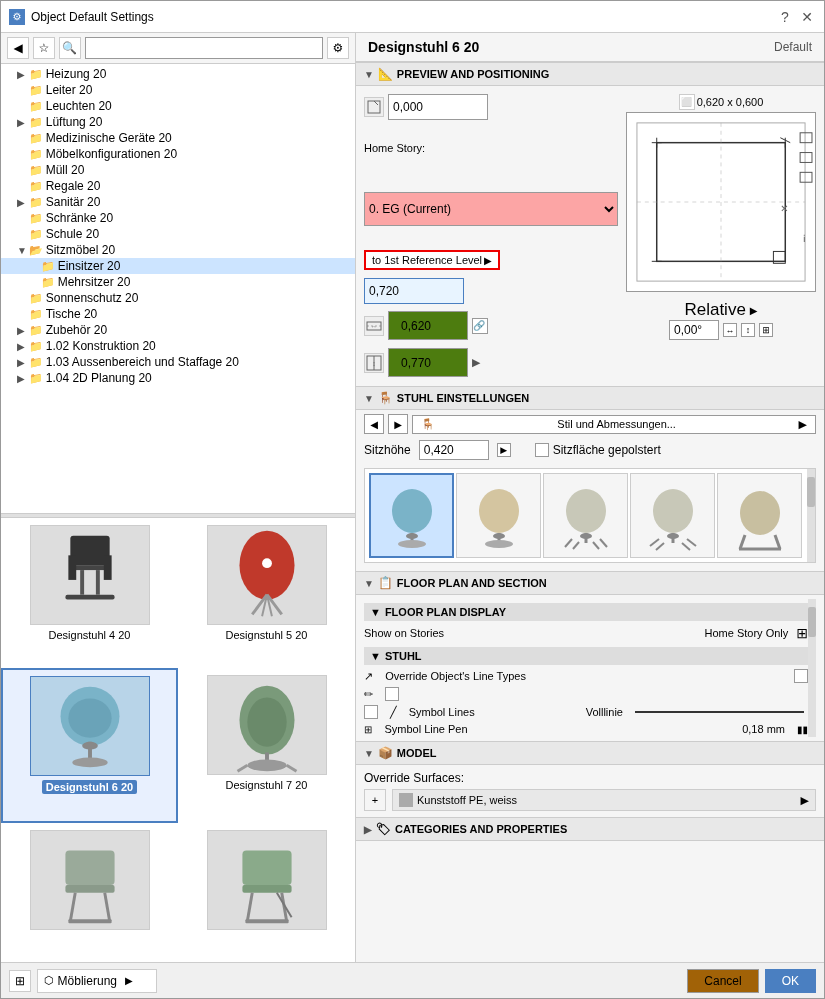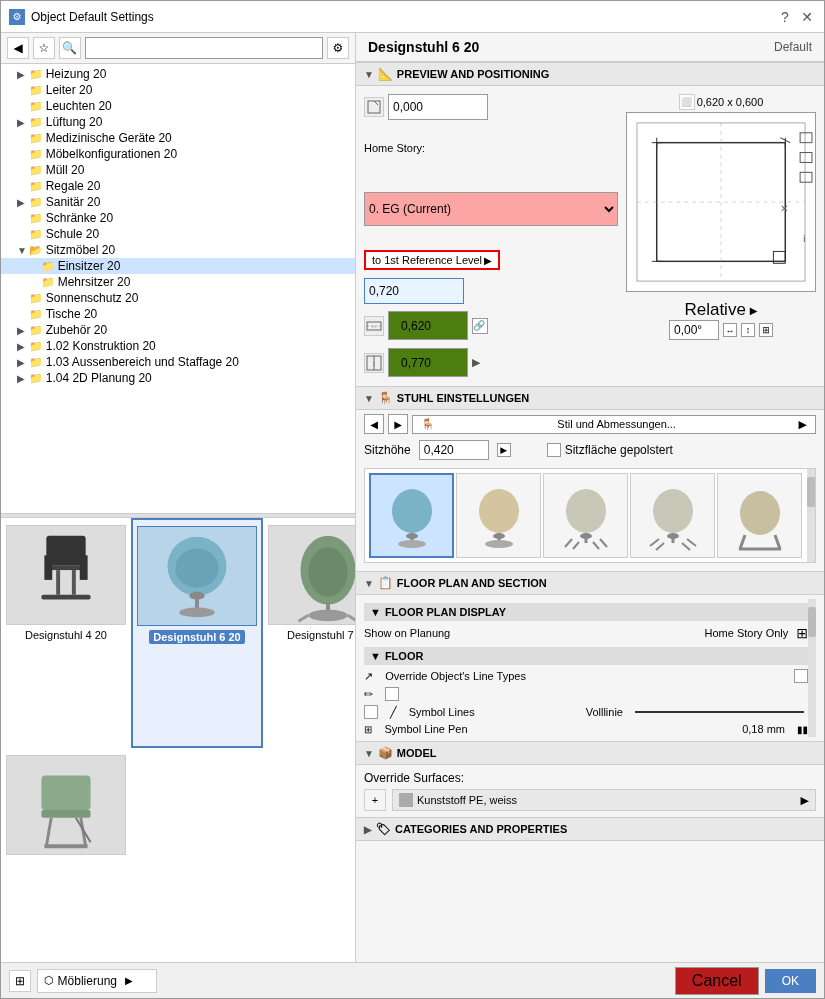--- a/index.html
+++ b/index.html
@@ -24,21 +24,21 @@
     .tree-area { flex: 1; overflow-y: auto; padding: 2px 0; max-height: 510px; }
     .tree-item { display: flex; align-items: center; padding: 1px 4px; cursor: pointer; user-select: none; white-space: nowrap; }
     .tree-item.selected { background: #cce4ff; }
     .tree-indent { display: inline-block; }
     .tree-arrow { width: 12px; display: inline-block; font-size: 10px; color: #555; }
     .folder-icon { margin-right: 3px; font-size: 11px; color: #e6a817; }
     .tree-label { font-size: 12px; }
 
     .divider-h { height: 5px; background: #e0e0e0; border-top: 1px solid #ccc; border-bottom: 1px solid #ccc; cursor: row-resize; }
 
-    .thumbnail-grid { display: grid; grid-template-columns: 1fr 1fr 1fr 1fr; background: #fff; overflow-y: auto; flex: 1; }
+    .thumbnail-grid { display: grid; grid-template-columns: 1fr 1fr; background: #fff; overflow-y: auto; flex: 1; }
     .thumb-cell { display: flex; flex-direction: column; align-items: center; padding: 6px 4px 4px; border: 1px solid transparent; cursor: pointer; }
     .thumb-cell.selected { border: 2px solid #4a7fc1; background: #e8f0fe; }
     .thumb-img { width: 120px; height: 100px; background: #ddd; display: flex; align-items: center; justify-content: center; font-size: 10px; color: #777; margin-bottom: 4px; border: 1px solid #ccc; }
     .thumb-label { font-size: 11px; text-align: center; }
 
     
     .right-panel { flex: 1; background: #f5f5f5; display: flex; flex-direction: column; overflow-y: auto; }
     .right-header { display: flex; justify-content: space-between; align-items: center; padding: 6px 12px; background: #f5f5f5; border-bottom: 1px solid #ccc; }
     .right-title { font-size: 14px; font-weight: bold; }
     .right-default { font-size: 12px; color: #555; }
@@ -98,21 +98,21 @@
     .prop-checkbox { width: 14px; height: 14px; border: 1px solid #999; background: #fff; display: inline-block; }
 
     
     .model-section { padding: 6px 8px; }
     .override-row { display: flex; align-items: center; gap: 6px; margin-top: 4px; }
     .surface-btn { flex: 1; border: 1px solid #ccc; background: #e8e8e8; height: 22px; display: flex; align-items: center; gap: 4px; padding: 0 6px; font-size: 11px; cursor: pointer; }
 
     
     .bottom-bar { display: flex; align-items: center; padding: 4px 8px; background: #f0f0f0; border-top: 1px solid #ccc; gap: 6px; height: 36px; }
     .bottom-icon { width: 22px; height: 22px; border: 1px solid #ccc; background: #fff; cursor: pointer; display: flex; align-items: center; justify-content: center; }
-    .cancel-btn { padding: 4px 16px; border: 1px solid #999; background: #b91c1c; cursor: pointer; font-size: 16px; }
+    .cancel-btn { padding: 4px 16px; border: 1px solid #999; background: #a16207; cursor: pointer; font-size: 12px; }
     .ok-btn { padding: 4px 16px; border: 1px solid #4a7fc1; background: #4a7fc1; color: white; cursor: pointer; font-size: 12px; }
   </style>
 </head>
 <body>
 
 <div class="window">
 
   <div class="title-bar">
     <div class="title-bar-icon">⚙</div>
     <span class="title-bar-text">Object Default Settings</span>
@@ -270,20 +270,34 @@
               <rect x="50" y="45" width="4" height="25" fill="#555"></rect>
               <rect x="66" y="45" width="4" height="25" fill="#555"></rect>
               <rect x="35" y="70" width="50" height="5" rx="2" fill="#444"></rect>
               <rect x="38" y="30" width="8" height="25" fill="#333"></rect>
               <rect x="74" y="30" width="8" height="25" fill="#333"></rect>
             </svg>
           </div>
           <span class="thumb-label">Designstuhl 4 20</span>
         </div>
 
+        <div class="thumb-cell">
+          <div class="thumb-img">
+            <svg viewBox="0 0 120 100" width="120" height="100">
+
+              <ellipse cx="60" cy="40" rx="28" ry="35" fill="#c0392b"></ellipse>
+              <circle cx="60" cy="38" r="5" fill="white"></circle>
+              <line x1="60" y1="70" x2="45" y2="90" stroke="#999" stroke-width="3"></line>
+              <line x1="60" y1="70" x2="75" y2="90" stroke="#999" stroke-width="3"></line>
+              <line x1="60" y1="70" x2="55" y2="92" stroke="#999" stroke-width="2"></line>
+              <line x1="60" y1="70" x2="65" y2="92" stroke="#999" stroke-width="2"></line>
+            </svg>
+          </div>
+          <span class="thumb-label">Designstuhl 5 20</span>
+        </div>
 
         <div class="thumb-cell selected">
           <div class="thumb-img" style="background:#b8d4e8; border-color:#4a7fc1;">
             <svg viewBox="0 0 120 100" width="120" height="100">
 
               <ellipse cx="60" cy="40" rx="30" ry="30" fill="#7ab3c8"></ellipse>
               <ellipse cx="60" cy="42" rx="22" ry="20" fill="#6aa3b8"></ellipse>
               <ellipse cx="60" cy="70" rx="8" ry="4" fill="#888"></ellipse>
               <line x1="60" y1="66" x2="60" y2="85" stroke="#888" stroke-width="4"></line>
               <ellipse cx="60" cy="87" rx="18" ry="5" fill="#999"></ellipse>
@@ -464,21 +478,21 @@
             <div style="border:1px solid #999;background:#fff;padding:2px 8px;font-size:11px;cursor:pointer;flex:1;display:flex;align-items:center;justify-content:space-between;">
               <span>🪑</span>
               <span>Stil und Abmessungen...</span>
               <span>▶</span>
             </div>
           </div>
           <div class="sitzhoehe-row">
             <span class="sitzhoehe-label">Sitzhöhe</span>
             <input class="sitzhoehe-input" type="text" value="0,420" style="">
             <div style="width:14px;height:14px;border:1px solid #999;background:#fff;display:flex;align-items:center;justify-content:center;font-size:9px;">▶</div>
-            <div class="checkbox-row" style="margin-left:28px;">
+            <div class="checkbox-row" style="margin-left:16px;">
               <div class="prop-checkbox"></div>
               <span class="checkbox-label">Sitzfläche gepolstert</span>
             </div>
           </div>
 
           <div style="display:flex;flex-direction:row;gap:2px;background:#fff;border:1px solid #ccc;padding:4px;position:relative;">
             <div style="position:absolute;right:0;top:0;bottom:0;width:8px;background:#e0e0e0;display:flex;flex-direction:column;align-items:center;">
               <div style="width:8px;height:30px;background:#bbb;border-radius:2px;margin-top:8px;"></div>
             </div>
 
@@ -542,27 +556,27 @@
           <span>FLOOR PLAN AND SECTION</span>
         </div>
         <div class="floor-section">
           <div style="display:flex;">
             <div style="flex:1;">
               <div class="sub-section-header">
                 <span>▼</span>
                 <span>FLOOR PLAN DISPLAY</span>
               </div>
               <div class="prop-row">
-                <span class="prop-label">Show on Planung</span>
+                <span class="prop-label">Show on Stories</span>
                 <span class="prop-value">Home Story Only</span>
                 <span style="font-size:14px;">⊞</span>
               </div>
               <div class="sub-section-header">
                 <span>▼</span>
-                <span>FLOOR</span>
+                <span>STUHL</span>
               </div>
               <div class="prop-row">
                 <span style="font-size:11px;margin-right:4px;">↗</span>
                 <span class="prop-label">Override Object's Line Types</span>
                 <div class="prop-checkbox"></div>
               </div>
               <div class="prop-row">
                 <span style="font-size:11px;margin-right:4px;">✏</span>
                 <div class="prop-checkbox"></div>
               </div>

